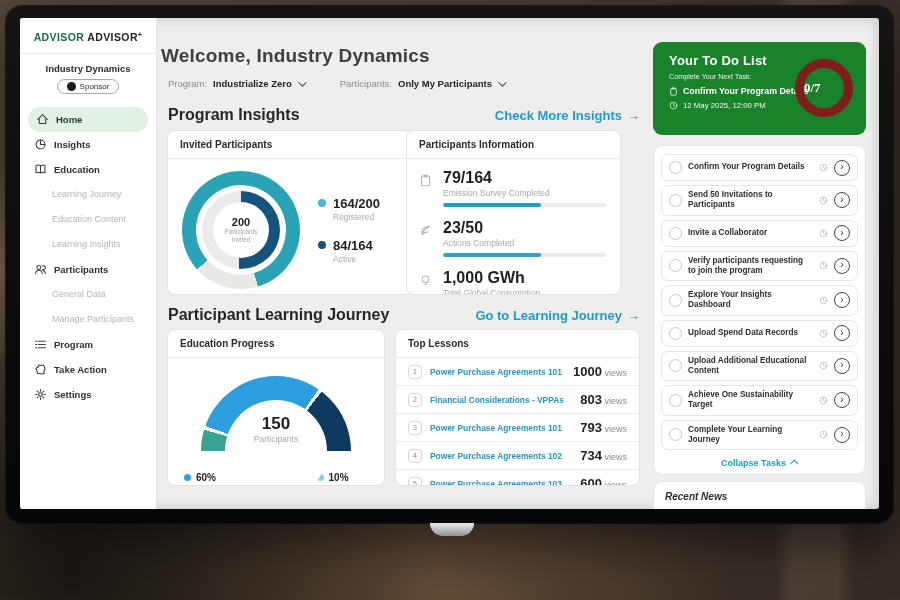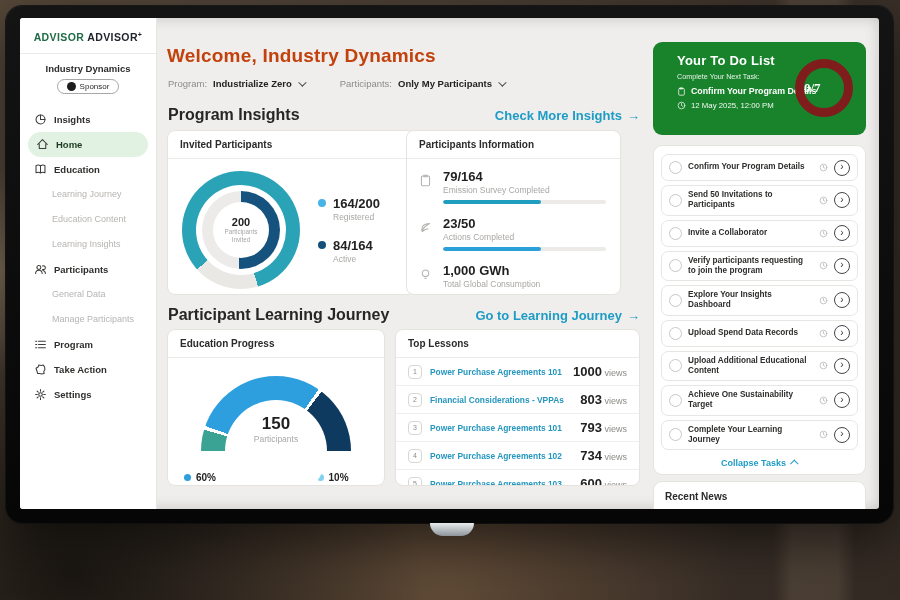--- a/index.html
+++ b/index.html
@@ -33,21 +33,21 @@
   .sponsor-pill { display:inline-flex; align-items:center; gap:4px; margin-top:5px;
     border:1px solid #a9a7a4; border-radius:10px; padding:2px 9px; font-size:8px; color:#2b2b2b; }
   .sponsor-dot { width:9px; height:9px; border-radius:50%; background:#1d1d1d; display:inline-block; }
   .nav { margin-top:12px; }
   .nav-item { display:flex; align-items:center; gap:7px; height:25px; padding:0 10px 0 14px;
     font-size:9.5px; font-weight:bold; color:#2f2f2d; cursor:pointer; }
   .nav-item svg { flex:0 0 auto; }
   .nav-item.active { background:#e1f1e2; border-radius:13px; margin:0 8px; padding-left:8px; color:#1d3c22; }
   .nav-item.sub { padding-left:32px; font-weight:normal; color:#b7b5b2; font-size:9px; }
   
-  .main-title { position:absolute; left:147px; top:27px; font-size:19px; font-weight:bold; color:#c2410c; letter-spacing:.2px; }
+  .main-title { position:absolute; left:141px; top:27px; font-size:19px; font-weight:bold; color:#404040; letter-spacing:.2px; }
   .filters { position:absolute; left:148px; top:60px; display:flex; gap:36px; align-items:center; }
   .filter { display:flex; align-items:center; gap:6px; font-size:9.5px; }
   .filter .flabel { color:#8d8b88; }
   .filter .fvalue { font-weight:bold; color:#222; }
   .chev { width:6px; height:6px; border-right:1.6px solid #444; border-bottom:1.6px solid #444;
     transform:rotate(45deg) translateY(-2px); display:inline-block; }
   .chev.up { transform:rotate(-135deg) translateY(-1px); border-color:#1e9cc5; }
   .section-row { position:absolute; left:148px; width:472px; display:flex; justify-content:space-between; align-items:center; }
   .section-title { font-size:16px; font-weight:bold; color:#262626; }
   .tlink { font-size:13px; font-weight:bold; color:#1e9cc5; cursor:pointer; display:flex; gap:5px; align-items:center; }
@@ -68,21 +68,21 @@
   .legend-col { display:flex; flex-direction:column; gap:16px; }
   .leg-item { display:flex; gap:7px; }
   .leg-dot { width:8px; height:8px; border-radius:50%; margin-top:3px; }
   .leg-val { font-size:13px; font-weight:bold; color:#222; }
   .leg-lab { font-size:8.5px; color:#aaa8a5; margin-top:1px; }
   
   .info-rows { padding:10px 14px 6px 12px; }
   .info-row { display:flex; gap:8px; margin-bottom:12px; }
   .info-ic { flex:0 0 16px; padding-top:4px; }
   .info-body { flex:1; }
-  .info-val { font-size:13px; font-weight:bold; color:#1f1f1f; }
+  .info-val { font-size:16px; font-weight:bold; color:#1f1f1f; }
   .info-lab { font-size:8.5px; color:#a9a7a4; margin:1px 0 5px; }
   .bar { height:4px; border-radius:2px; background:#ecebe8; overflow:hidden; }
   .bar > div { height:100%; border-radius:2px; }
   
   .gauge-area { position:relative; height:96px; margin-top:8px; }
   .gauge-clip { position:absolute; left:50%; transform:translateX(-50%); top:10px; width:150px; height:75px; overflow:hidden; }
   .gauge { width:150px; height:150px; border-radius:50%;
     background:conic-gradient(from 270deg,
       #3aa393 0 4.6%, #fff 4.6% 5.4%,
       #2d9fdf 5.4% 34.6%, #fff 34.6% 35.4%,
@@ -100,42 +100,42 @@
   
   .lesson-row { display:flex; align-items:center; gap:8px; padding:6px 12px; border-bottom:1px solid #f0eeeb; }
   .lesson-row:last-child { border-bottom:none; }
   .rank { flex:0 0 14px; height:14px; border:1px solid #d9d7d4; border-radius:4px; font-size:7px;
     color:#8d8b88; display:flex; align-items:center; justify-content:center; }
   .lesson-title { flex:1; font-size:8.4px; font-weight:bold; color:#2596be; cursor:pointer; }
   .views { font-size:9px; color:#8d8b88; white-space:nowrap; }
   .views b { font-size:13px; color:#222; }
   
   .todo-green { position:absolute; left:633px; top:24px; width:213px; height:93px; background:#18832b;
-    border-radius:9px; padding:11px 24px; color:#fff; }
+    border-radius:9px; padding:11px 16px; color:#fff; }
   .tg-title { font-size:13px; font-weight:bold; letter-spacing:.2px; }
   .tg-sub { font-size:7.2px; margin-top:4px; opacity:.9; }
   .tg-task { font-size:8.8px; font-weight:bold; margin-top:5px; display:flex; gap:5px; align-items:center; }
   .tg-date { font-size:7.8px; margin-top:5px; display:flex; gap:5px; align-items:center; opacity:.95; }
   .tg-ring { position:absolute; right:13px; top:17px; width:58px; height:58px; border-radius:50%;
     border:9px solid #7f1d1d; display:flex; align-items:center; justify-content:flex-start;font-family:Liberation Serif, serif; }
   .tg-score { font-size:13px; font-weight:bold; color:#fff; }
   
   .task-card { position:absolute; left:633px; top:127px; width:213px; height:330px; background:#fff;
     border:1px solid #e5e3e0; border-radius:9px; padding:8px 7px 4px; display:flex; flex-direction:column; gap:4px; }
   .task-row { display:flex; align-items:center; gap:6px; border:1px solid #e8e6e3; border-radius:7px;
     padding:5px 7px; background:#fff; min-height:27px; cursor:pointer; }
   .task-check { flex:0 0 13px; height:13px; border:1.4px solid #c9c7c4; border-radius:50%; }
   .task-label { flex:1; font-size:8.2px; font-weight:bold; color:#2d2d2b; line-height:1.25; }
   .task-clock { flex:0 0 auto; }
   .task-go { flex:0 0 16px; height:16px; border:1.3px solid #45454a; border-radius:50%;
     display:flex; align-items:center; justify-content:center; font-size:10px; color:#35353a; line-height:1; padding-bottom:1px; }
   .collapse-link { text-align:center; font-size:9px; font-weight:bold; color:#1e9cc5; padding:4px 0 2px;
     display:flex; gap:6px; align-items:center; justify-content:center; cursor:pointer; }
   .news-card { position:absolute; left:633px; top:463px; width:213px; height:46px; background:#fff;
-    border:1px solid #e5e3e0; border-radius:9px; padding:9px 11px; }
+    border:1px solid #e5e3e0; border-radius:9px; padding:9px 11px;font-style:italic; }
   .news-title { font-size:10px; font-weight:bold; color:#2b2b2b; }
   svg.ic { stroke:#3c3c3a; fill:none; stroke-width:1.3; stroke-linecap:round; stroke-linejoin:round; }
   svg.ic.grey { stroke:#b4b2af; }
   svg.ic.white { stroke:#fff; }
 </style>
 </head>
 <body>
 
 <div class="monitor"></div>
 <div class="stand-notch"></div>
@@ -148,32 +148,32 @@
       <span class="adv"><span>ADVISOR</span><sup>+</sup></span>
     </div>
     <div class="org-block">
       <div class="org-name">Industry Dynamics</div>
       <span class="sponsor-pill">
         <span class="sponsor-dot"></span>
         <span>Sponsor</span>
       </span>
     </div>
     <div class="nav">
+      <div class="nav-item active">
+        <svg class="ic" width="13" height="13" viewBox="0 0 16 16">
+            <path d="M2 8 L8 2 L14 8 M4 7 v6 h8 V7"></path>
+          </svg>
+        <span>Home</span>
+      </div>
       <div class="nav-item">
         <svg class="ic" width="13" height="13" viewBox="0 0 16 16">
             <circle cx="8" cy="8" r="5.5"></circle>
             <path d="M8 2.5 V8 H13.5"></path>
           </svg>
         <span>Insights</span>
-      </div>
-      <div class="nav-item active">
-        <svg class="ic" width="13" height="13" viewBox="0 0 16 16">
-            <path d="M2 8 L8 2 L14 8 M4 7 v6 h8 V7"></path>
-          </svg>
-        <span>Home</span>
       </div>
       <div class="nav-item">
         <svg class="ic" width="13" height="13" viewBox="0 0 16 16">
             <path d="M8 3.5 C6.5 2.3 4 2.3 2.5 3.2 V12 C4 11.2 6.5 11.2 8 12.3 C9.5 11.2 12 11.2 13.5 12 V3.2 C12 2.3 9.5 2.3 8 3.5 Z M8 3.5 V12.3"></path>
           </svg>
         <span>Education</span>
       </div>
       <div class="nav-item sub">
           <span>Learning Journey</span>
         </div>

